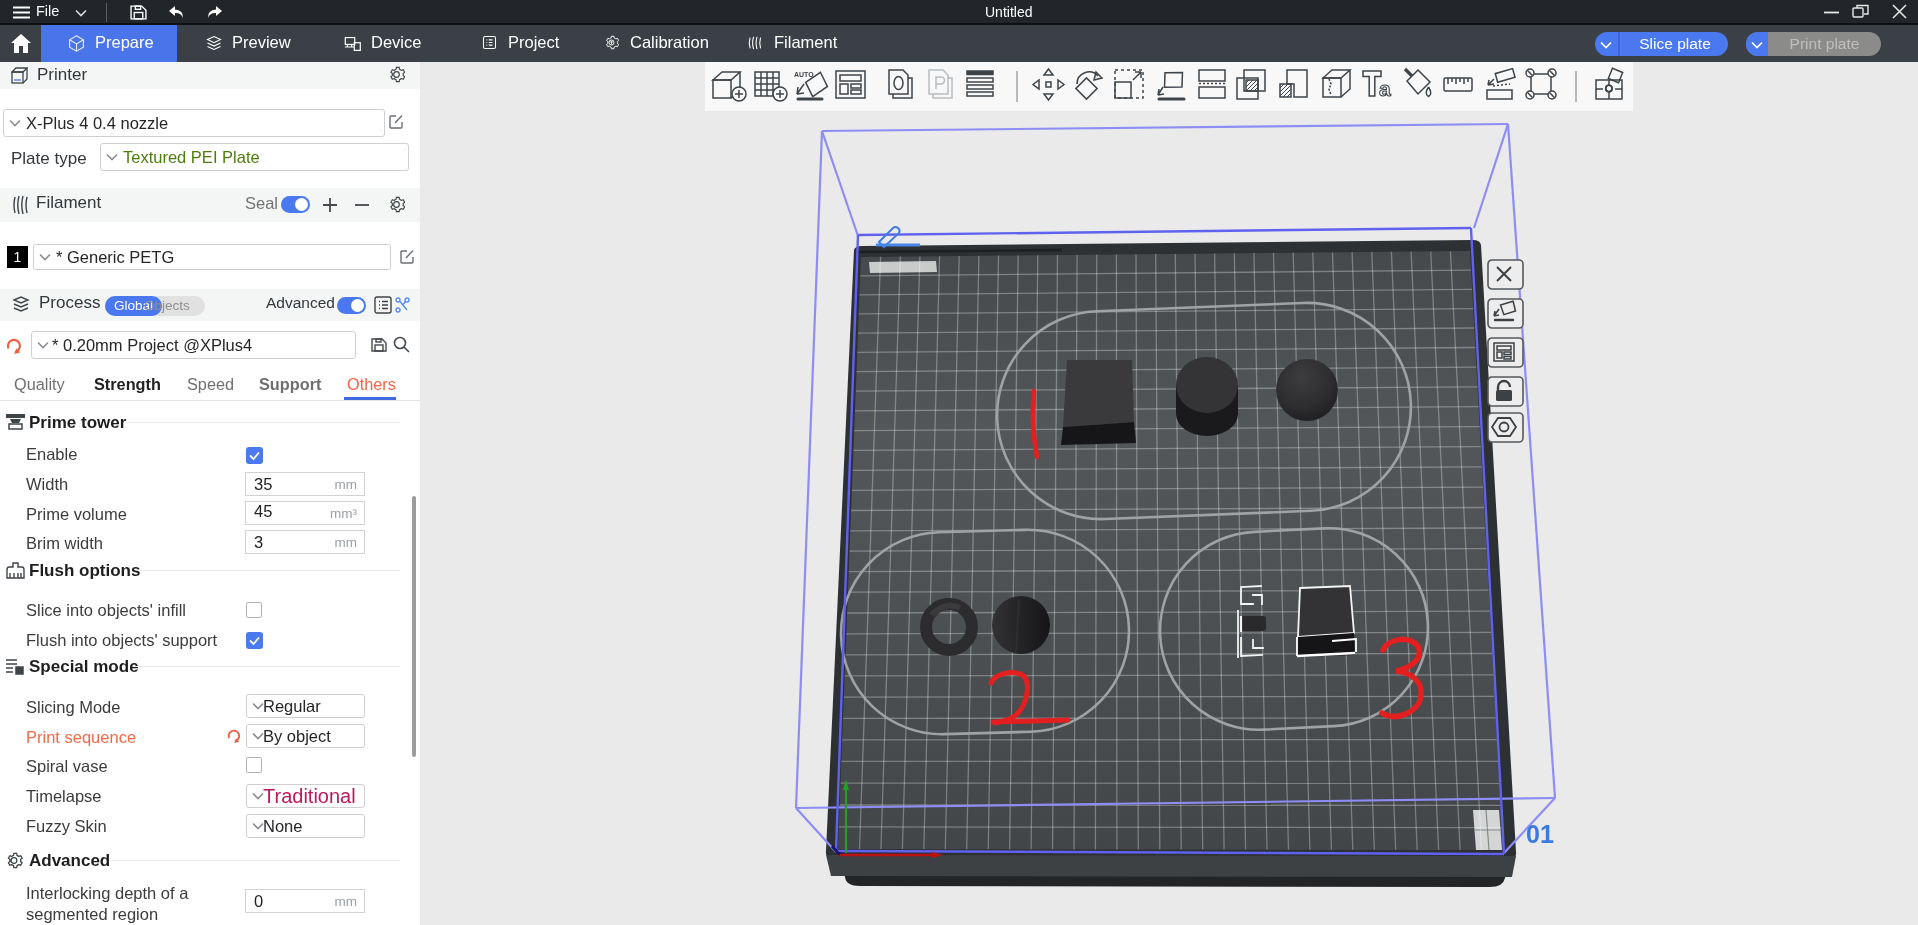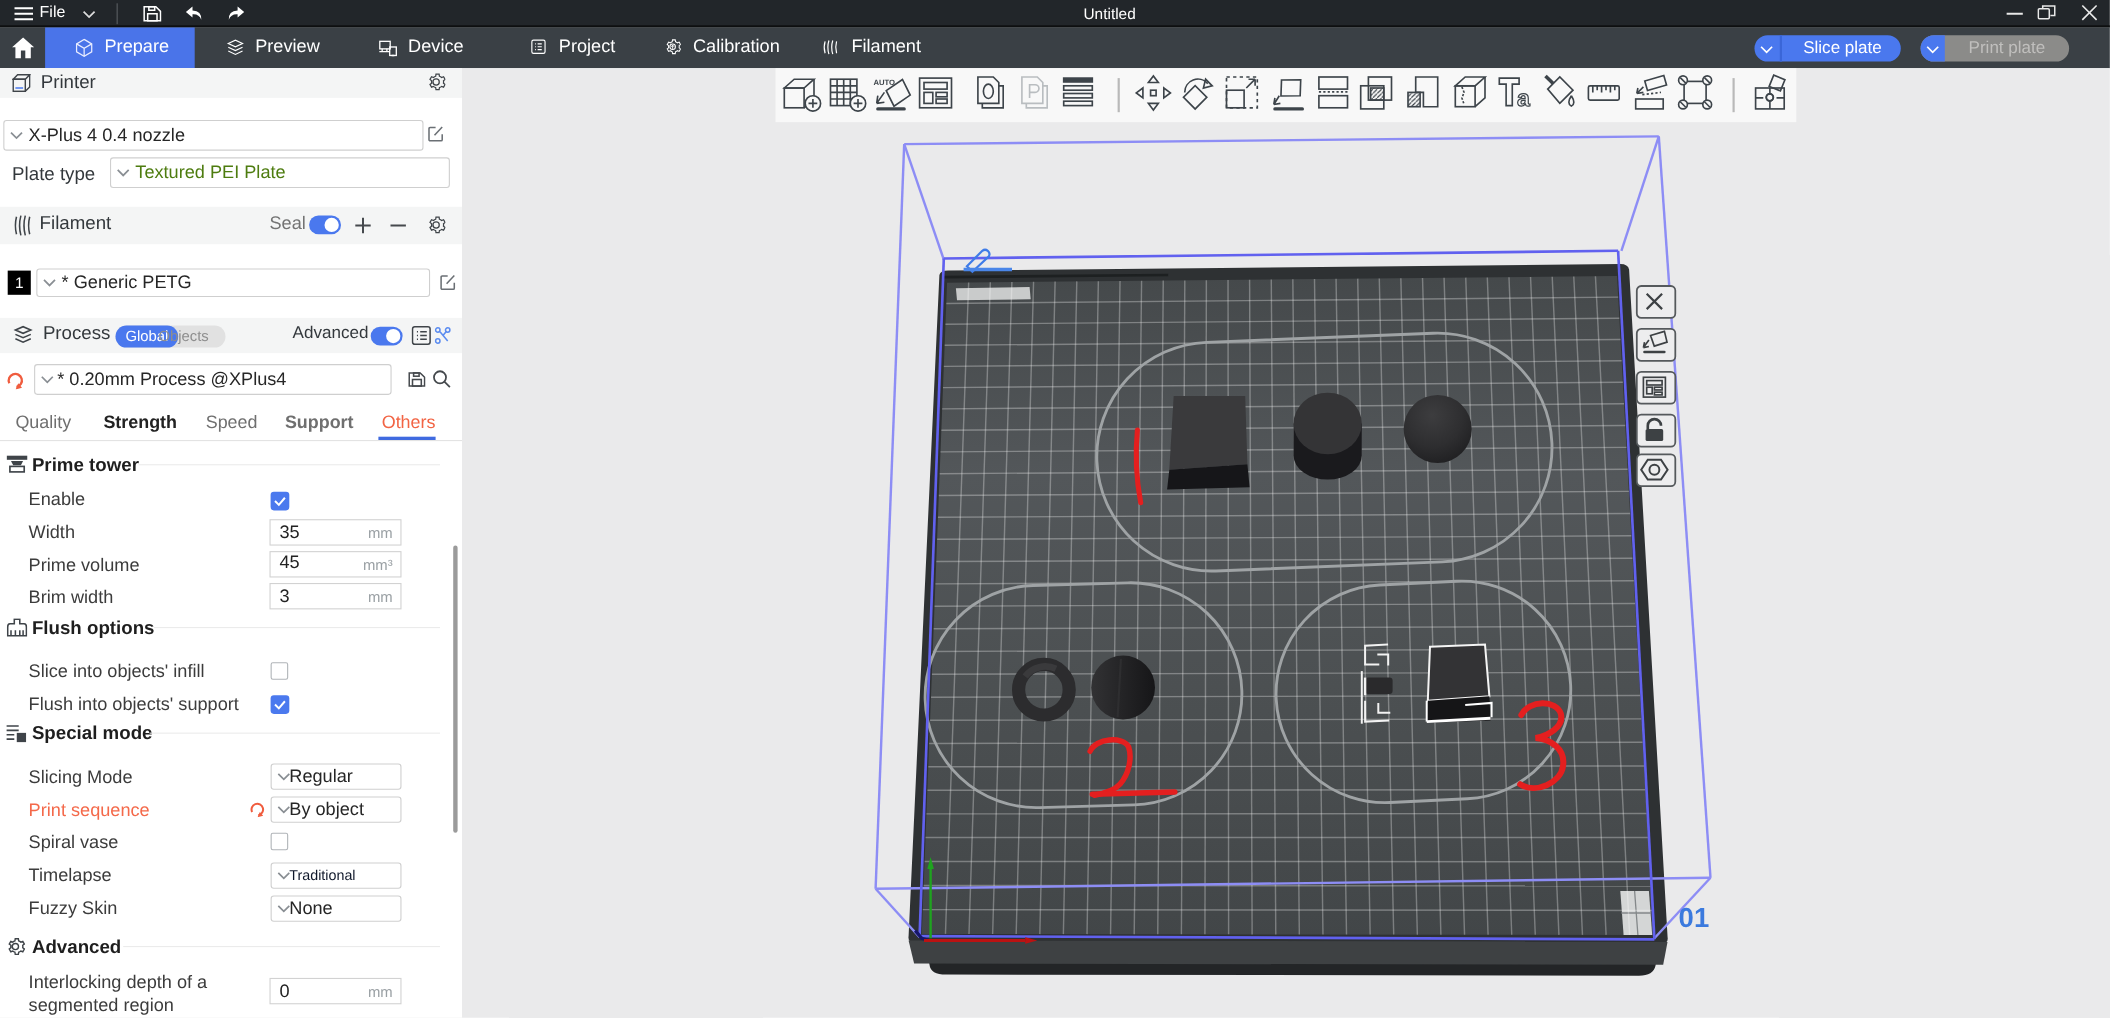--- a/index.html
+++ b/index.html
@@ -203,21 +203,21 @@
       </g>
     </svg>
     <svg style="position:absolute;left:6px;top:276px" width="16" height="16" viewBox="0 0 16 16">
       <path d="M2.5,10.5 A6,6 0 1 1 9,13.8" stroke="#f05c3e" stroke-width="2.1" fill="none"></path>
       <polygon points="10.5,10.5 8.2,16 14,14.5" fill="#f05c3e"></polygon>
     </svg>
     <div style="position:absolute;left:31px;top:269px;width:325px;height:28px;border:1px solid #cfcfcf;border-radius:3px;background:#fff"></div>
     <svg style="position:absolute;left:37px;top:279.0px" width="12" height="8" viewBox="0 0 12 8">
       <path d="M1,1.5 L6,6.5 L11,1.5" stroke="#8a8f94" stroke-width="1.6" fill="none"></path>
     </svg>
-    <div style="position:absolute;left:52px;top:269px;height:28px;line-height:28px;font-size:16.5px;color:#262626">* 0.20mm Process @XPlus4</div>
+    <div style="position:absolute;left:52px;top:269px;height:28px;line-height:28px;font-size:16.5px;color:#262626">* 0.20mm Project @XPlus4</div>
     <svg style="position:absolute;left:371px;top:275px" width="16" height="16" viewBox="0 0 16 16">
       <g stroke="#45494d" stroke-width="1.4" fill="none">
         <path d="M1,2 L11,2 L15,6 L15,14 L1,14 Z"></path>
         <rect x="4" y="8" width="8" height="6"></rect>
         <rect x="5" y="2" width="5" height="3"></rect>
       </g>
     </svg>
     <svg style="position:absolute;left:393px;top:274px" width="17" height="17" viewBox="0 0 17 17">
       <g stroke="#45494d" stroke-width="1.6" fill="none">
         <circle cx="7" cy="7" r="5.5"></circle>
@@ -294,21 +294,21 @@
       <path d="M1,1.5 L6,6.5 L11,1.5" stroke="#8a8f94" stroke-width="1.6" fill="none"></path>
     </svg>
     <div style="position:absolute;left:263px;top:662px;height:24px;line-height:24px;font-size:16.5px;color:#262626">By object</div>
     <div style="position:absolute;left:26px;top:695px;font-size:16.5px;color:#3c3c3c;white-space:nowrap">Spiral vase</div>
     <div style="position:absolute;left:246px;top:695px;width:16px;height:16px;border-radius:2px;background:#fff;border:1.4px solid #b0b4b8"></div>
     <div style="position:absolute;left:26px;top:725px;font-size:16.5px;color:#3c3c3c;white-space:nowrap">Timelapse</div>
     <div style="position:absolute;left:246px;top:722px;width:119px;height:24px;border:1px solid #cfcfcf;border-radius:3px;background:#fff"></div>
     <svg style="position:absolute;left:252px;top:730.0px" width="12" height="8" viewBox="0 0 12 8">
       <path d="M1,1.5 L6,6.5 L11,1.5" stroke="#8a8f94" stroke-width="1.6" fill="none"></path>
     </svg>
-    <div style="position:absolute;left:263px;top:722px;height:24px;line-height:24px;font-size:13px;color:#0f172a">Traditional</div>
+    <div style="position:absolute;left:263px;top:722px;height:24px;line-height:24px;font-size:20px;color:#be185d">Traditional</div>
     <div style="position:absolute;left:26px;top:755px;font-size:16.5px;color:#3c3c3c;white-space:nowrap">Fuzzy Skin</div>
     <div style="position:absolute;left:246px;top:752px;width:119px;height:24px;border:1px solid #cfcfcf;border-radius:3px;background:#fff"></div>
     <svg style="position:absolute;left:252px;top:760.0px" width="12" height="8" viewBox="0 0 12 8">
       <path d="M1,1.5 L6,6.5 L11,1.5" stroke="#8a8f94" stroke-width="1.6" fill="none"></path>
     </svg>
     <div style="position:absolute;left:263px;top:752px;height:24px;line-height:24px;font-size:16.5px;color:#262626">None</div>
     <svg style="position:absolute;left:5px;top:790px" width="18" height="17" viewBox="0 0 24 24">
       <path d="M12 8a4 4 0 1 0 0 8 4 4 0 0 0 0-8zm9.4 5.6a7.8 7.8 0 0 0 0-3.2l2.1-1.6-2-3.5-2.5 1a7.8 7.8 0 0 0-2.8-1.6L15.8 2h-4l-.4 2.7a7.8 7.8 0 0 0-2.8 1.6l-2.5-1-2 3.5 2.1 1.6a7.8 7.8 0 0 0 0 3.2l-2.1 1.6 2 3.5 2.5-1a7.8 7.8 0 0 0 2.8 1.6l.4 2.7h4l.4-2.7a7.8 7.8 0 0 0 2.8-1.6l2.5 1 2-3.5z" fill="none" stroke="#3f4449" stroke-width="1.8"></path>
     </svg>
     <div style="position:absolute;left:29px;top:789px;font-size:17px;font-weight:bold;color:#1e1e1e">Advanced</div>

